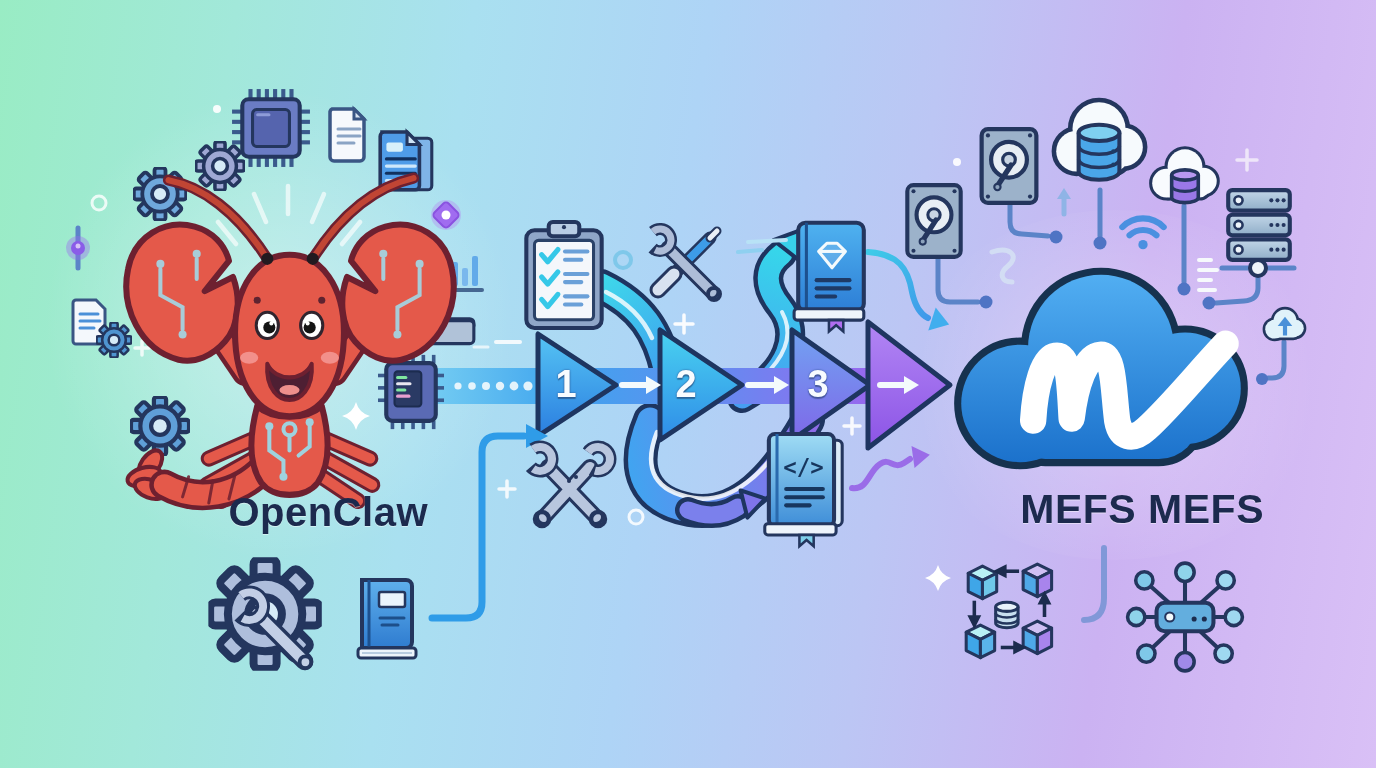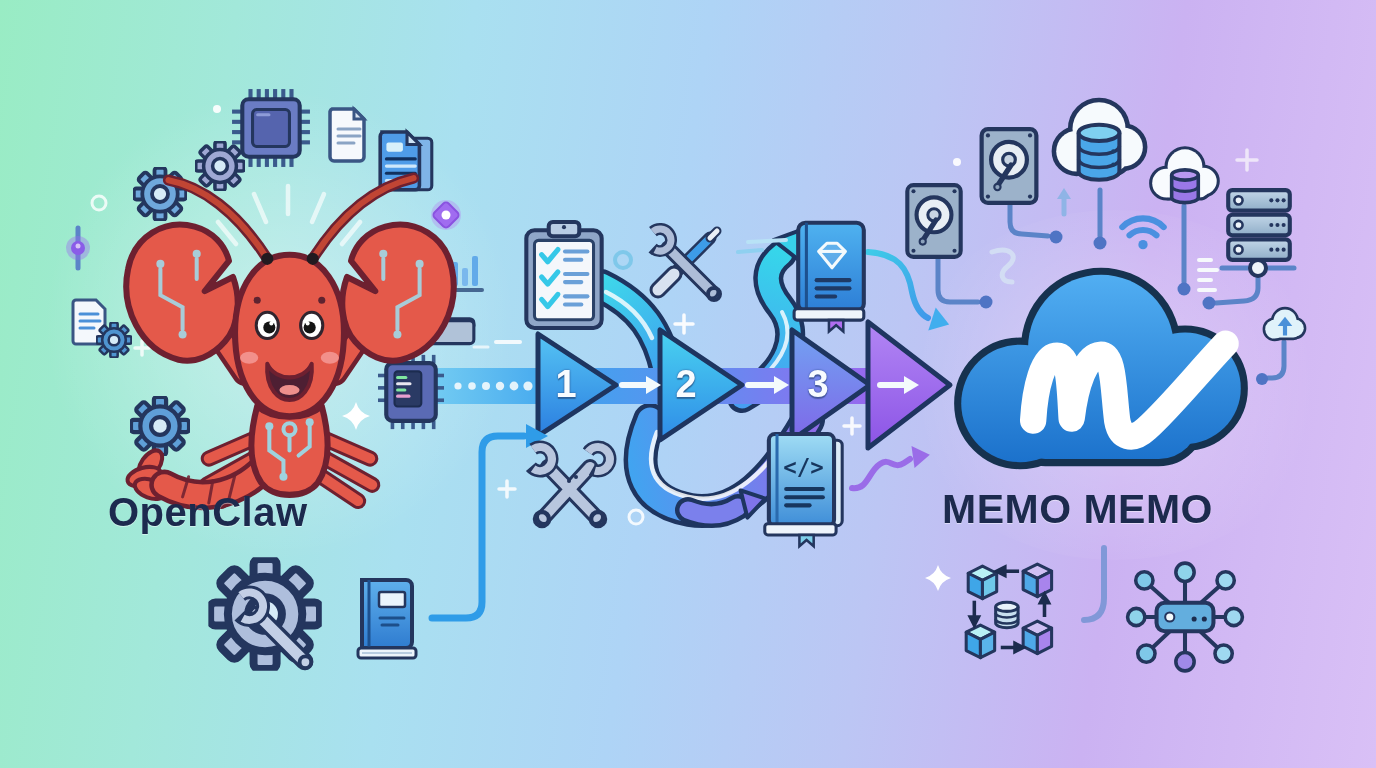--- a/index.html
+++ b/index.html
@@ -6,21 +6,21 @@
   #canvas{
     position:relative;width:1376px;height:768px;overflow:hidden;
     font-family:"Liberation Sans", sans-serif;
     background:linear-gradient(98deg,#99ecc4 0%,#a2e8da 16%,#a9e0f0 32%,#aed4f6 48%,#bcc6f4 64%,#cbb2f2 80%,#d9c0f6 100%);
   }
   .glow{position:absolute;border-radius:50%;pointer-events:none;}
   .ic{position:absolute;}
   .ic svg{display:block;overflow:visible;}
   #connect{position:absolute;left:0;top:0;}
   .title{
-    position:absolute;text-align:left;font-weight:800;color:#1c2a4e;
+    position:absolute;text-align:right;font-weight:800;color:#1c2a4e;
     letter-spacing:.5px;text-shadow:0 1px 0 rgba(255,255,255,.45);
   }
   #openclaw-title{left:108px;top:490px;width:320px;font-size:40px;}
   #memo-title{left:942px;top:486px;width:322px;font-size:41px;}
   .stepnum{
     position:absolute;width:40px;text-align:center;font-weight:800;font-size:38px;
     color:#f8fcff;text-shadow:0 0 2px #2a4a86,0 2px 1px rgba(26,44,80,.45);
   }
 </style>
 </head>
@@ -775,21 +775,21 @@
       <g fill="url(#cloudG)">
         <circle cx="75" cy="155" r="58"></circle>
           <circle cx="155" cy="100" r="72"></circle>
           <circle cx="238" cy="140" r="55"></circle>
           <rect x="60" y="130" width="192" height="80" rx="40"></rect>
       </g>
       <path d="M 88 172 C 90 138 98 110 110 108 C 124 106 124 136 126 170 C 130 136 140 108 154 107 C 168 106 167 140 171 172 C 174 189 186 193 200 180 C 224 158 248 128 278 96" fill="none" stroke="#ffffff" stroke-width="26" stroke-linecap="round" stroke-linejoin="round"></path>
     </svg>
   </div>
 
-  <div id="memo-title" class="title">MEMO MEMO</div>
+  <div id="memo-title" class="title">MEFS MEFS</div>
 
   <div class="ic" style="left:956px;top:558px;">
     <svg width="118" height="120" viewBox="0 0 116 118">
       <g stroke="#24365e" stroke-width="3" stroke-linejoin="round">
 
         <polygon points="26,8 40,15 26,22 12,15" fill="#b8f0f4"></polygon>
         <polygon points="12,15 26,22 26,40 12,33" fill="#3fa6e8"></polygon>
         <polygon points="26,22 40,15 40,33 26,40" fill="#6fc8ea"></polygon>
 
         <polygon points="80,6 94,13 80,20 66,13" fill="#d0c0f4"></polygon>

